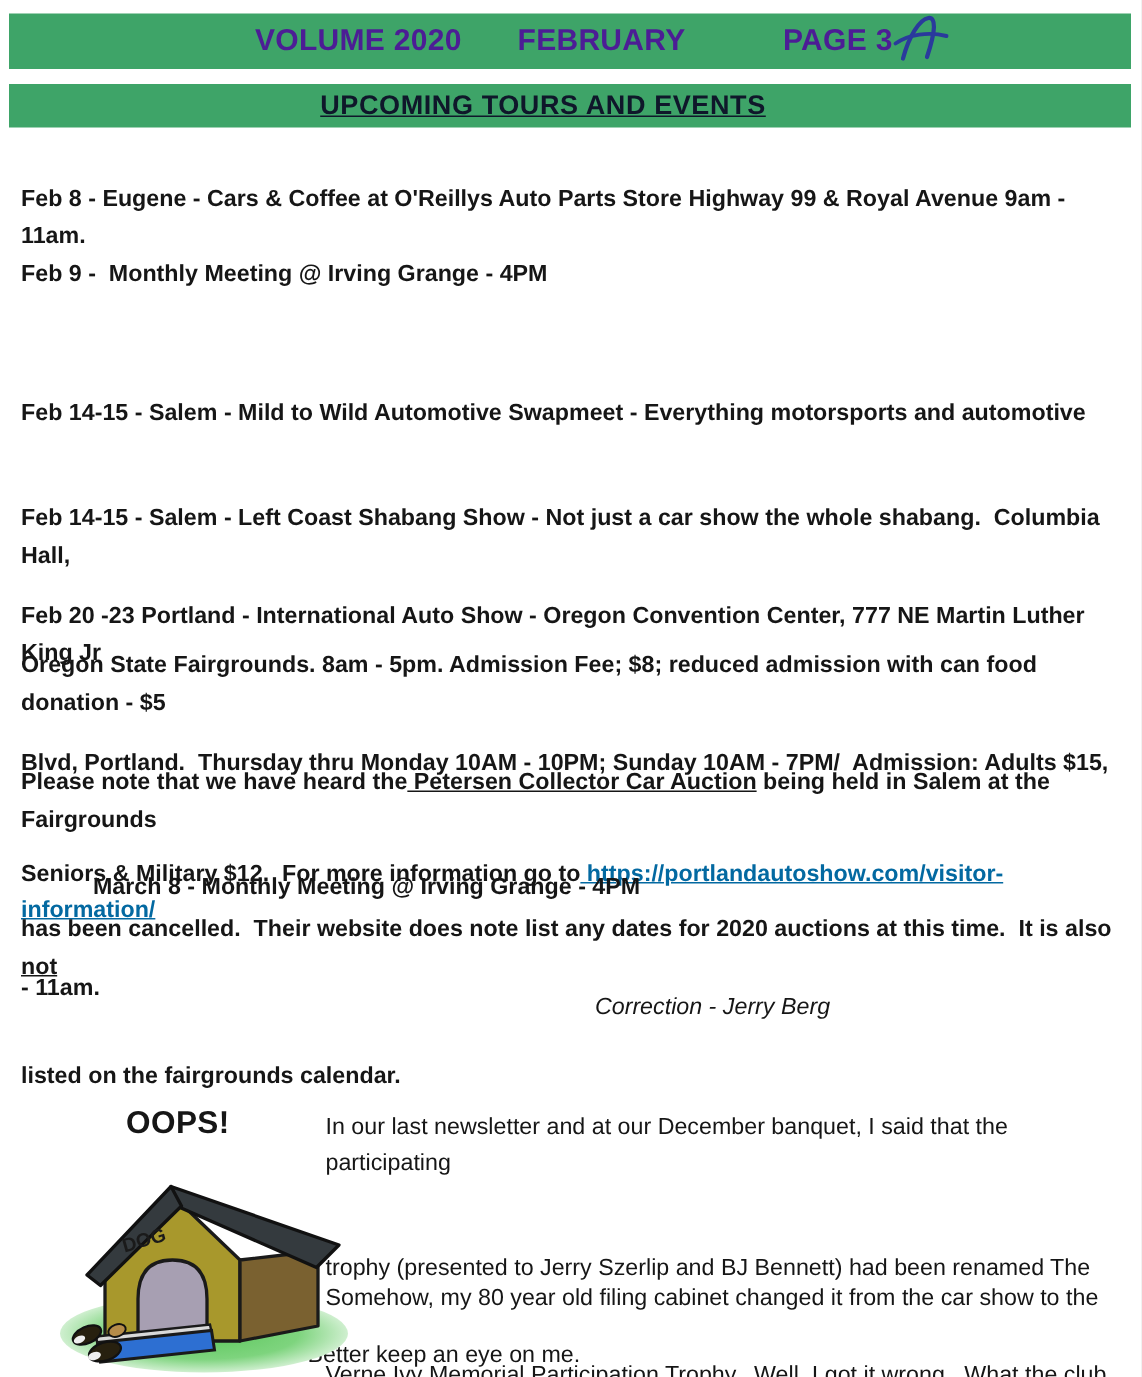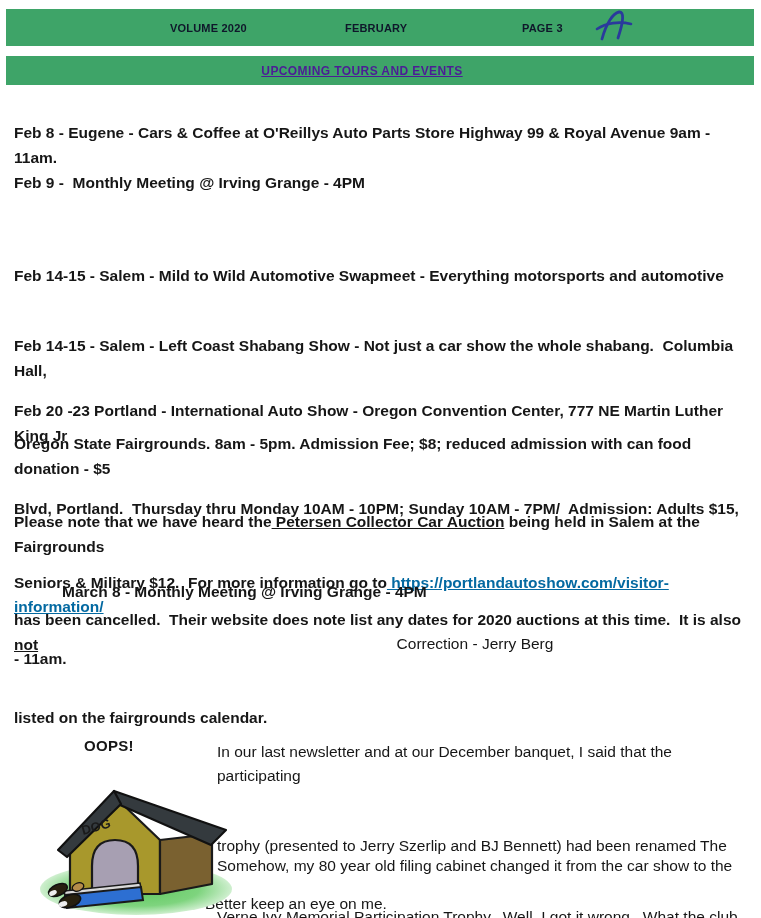--- a/index.html
+++ b/index.html
@@ -13,25 +13,25 @@
   }
   .bar{
     position:absolute;left:6px;width:748px;
     background:#3ea468;
     display:flex;align-items:center;
   }
   .bar1{top:9px;height:37px;}
   .bar2{top:56px;height:29px;justify-content:center;}
   .bar-label{
     position:absolute;
-    font-weight:700;font-size:11px;color:#0f172a;
+    font-weight:700;font-size:20px;color:#4c1d95;
     letter-spacing:.2px;white-space:pre;
   }
   .banner-text{
-    font-weight:700;font-size:12px;color:#4c1d95;
+    font-weight:700;font-size:18px;color:#0f172a;
     text-decoration:underline;letter-spacing:.4px;
     transform:translateX(-18px);
     white-space:pre;
   }
   .hand-a{position:absolute;left:594px;top:6px;}
   .para{
     position:absolute;left:14px;width:736px;
     font-size:15.5px;line-height:24.5px;
     white-space:pre-wrap;
     font-weight:bold;
@@ -42,21 +42,21 @@
   .link{color:#0369a1;text-decoration:underline;cursor:pointer;}
   .corr{
     position:absolute;left:205px;width:540px;
     font-size:15.5px;line-height:23.5px;
     white-space:pre-wrap;
   }
   .corr div{white-space:pre-wrap;margin-left:12px;}
   .corr-heading{text-align:center;}
   .oops{
     position:absolute;left:84px;top:737px;
-    font-size:15px;font-weight:700;letter-spacing:.3px;
+    font-size:21px;font-weight:700;letter-spacing:.3px;
   }
   .doghouse{position:absolute;left:36px;top:788px;}
 </style>
 </head>
 <body>
 
 <div class="page">
 
   <div class="bar bar1">
     <span class="bar-label" style="left:164px;">VOLUME 2020</span>
@@ -97,21 +97,21 @@
     <div><span>has been cancelled.  Their website does note list any dates for 2020 auctions at this time.  It is also </span><span class="u">not</span></div>
     <div>listed on the fairgrounds calendar.</div>
   </div>
 
   <div class="para bold" style="top:580px;margin-left:48px;">March 8 - Monthly Meeting @ Irving Grange - 4PM</div>
 
   <div class="para" style="top:598px;">
     <div>- 11am.</div>
   </div>
 
-  <div class="corr corr-heading" style="top:632px;">Correction - Jerry Berg</div>
+  <div class="corr corr-heading" style="top:660px;font-style:italic;">Correction - Jerry Berg</div>
 
   <div class="corr" style="top:693px;">
     <div>In our last newsletter and at our December banquet, I said that the participating</div>
     <div>trophy (presented to Jerry Szerlip and BJ Bennett) had been renamed The</div>
     <div>Verne Ivy Memorial Participation Trophy.  Well, I got it wrong.  What the club</div>
     
   </div>
 
   <div class="corr" style="top:807px;">
     <div>Somehow, my 80 year old filing cabinet changed it from the car show to the</div>

